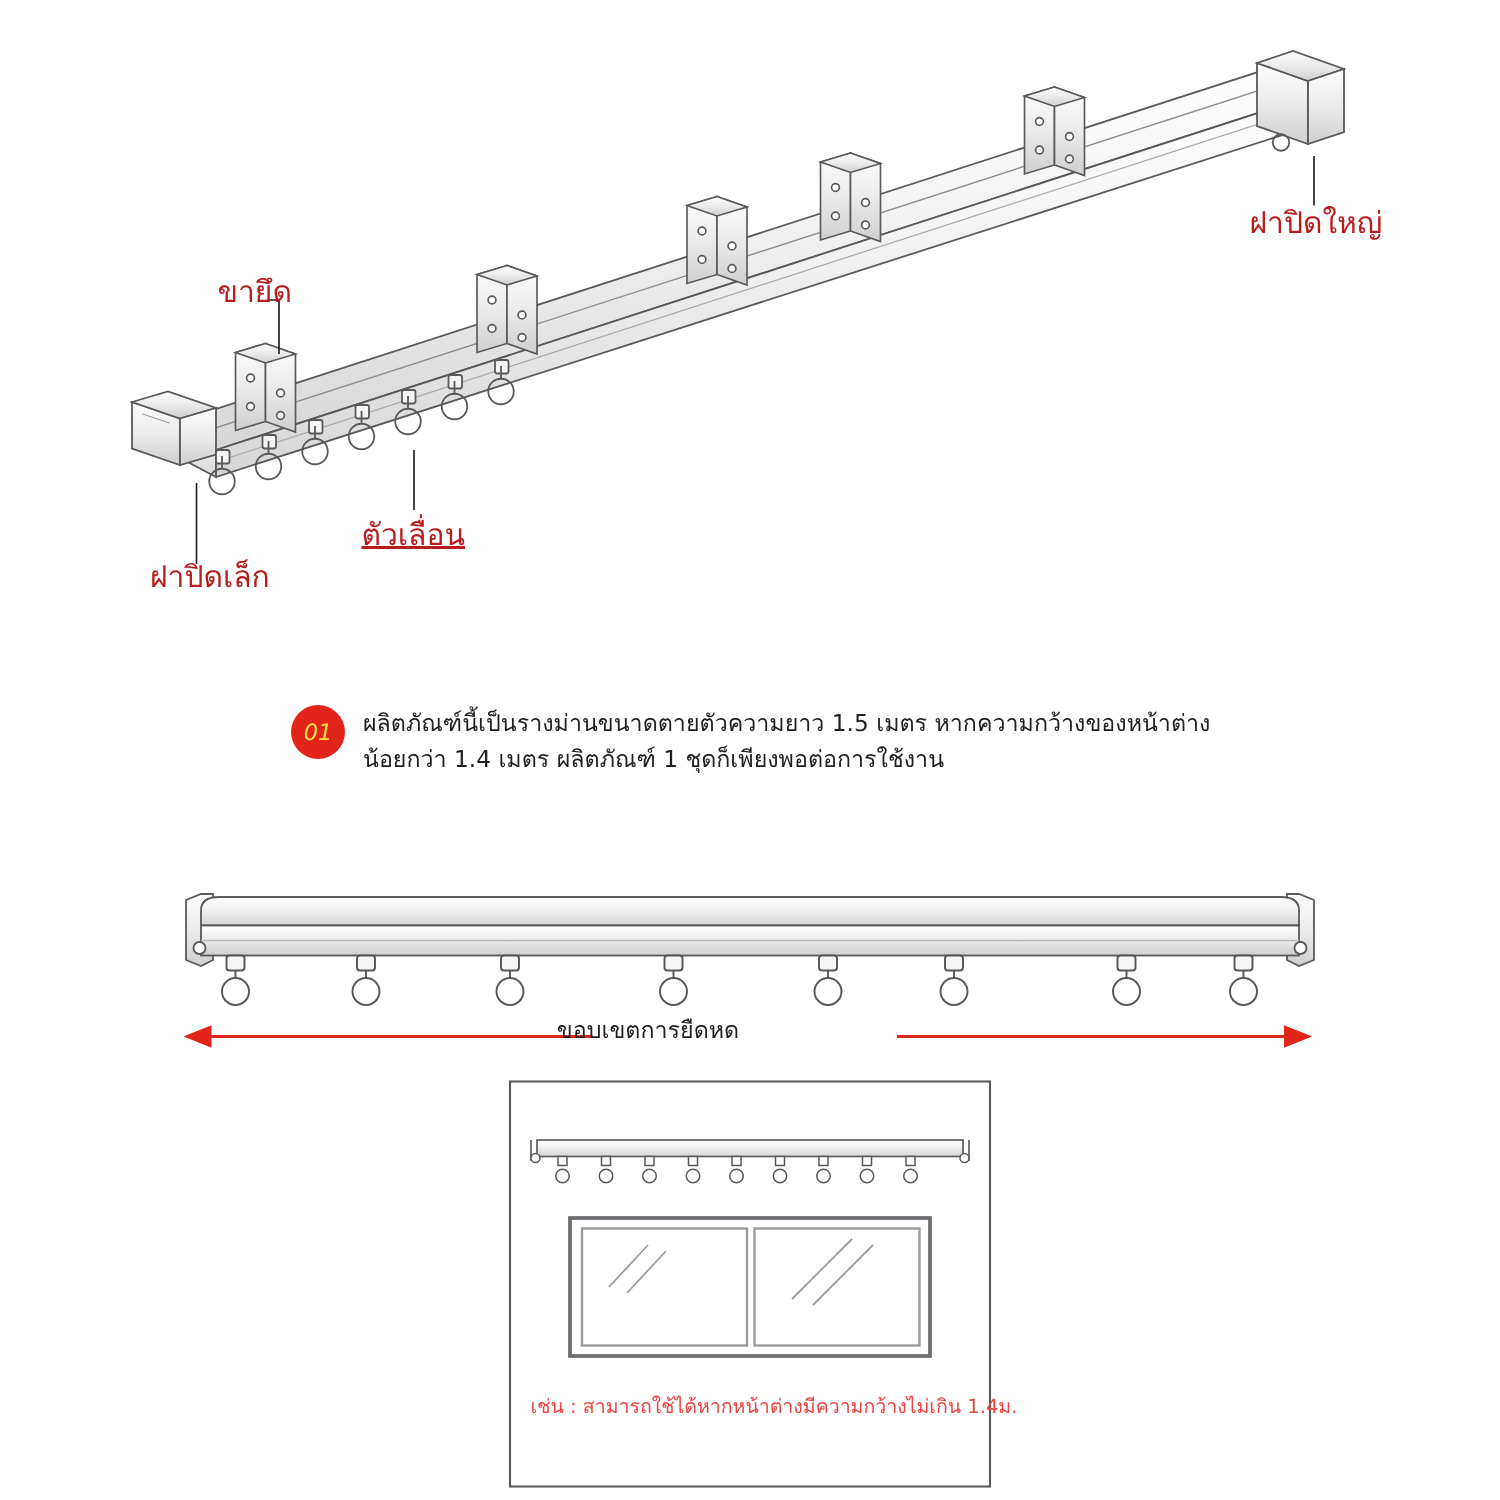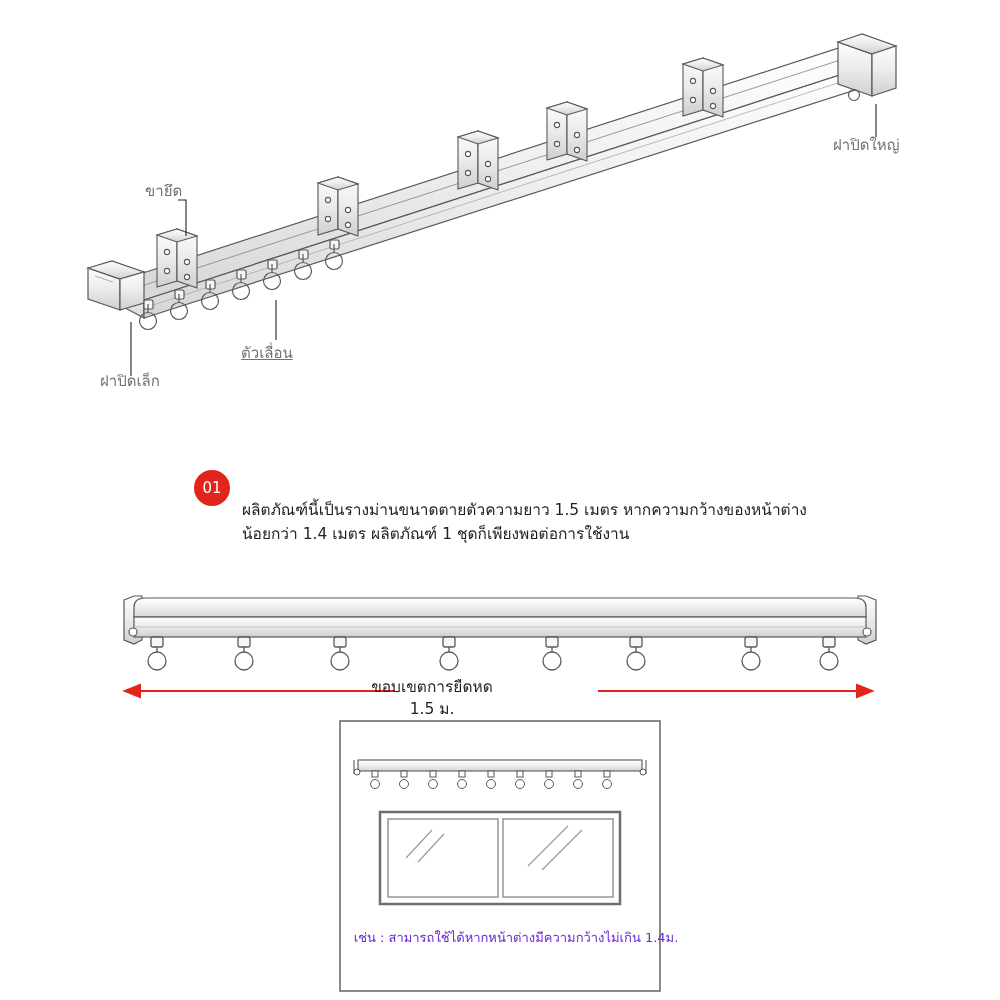--- a/index.html
+++ b/index.html
@@ -21,23 +21,23 @@
   }
   svg.diagram {
     position: absolute;
     top: 0;
     left: 0;
     width: 1000px;
     height: 1000px;
   }
   .lbl {
     position: absolute;
-    font-size: 15px;
+    font-size: 20px;
     line-height: 1.35;
-    color: #737373;
+    color: #b91c1c;
     white-space: nowrap;
     text-align: right;
   }
   #label-bracket { left: 145px; top: 183px; font-family: Liberation Mono, monospace; }
   #label-slider  { left: 241px; top: 343px; text-decoration: underline; }
   #label-endcap-small { left: 100px; top: 371px; }
   #label-endcap-large { left: 833px; top: 135px; }
 
   .note {
     position: absolute;
@@ -46,54 +46,54 @@
     width: 640px;
   }
   .note-badge {
     position: absolute;
     left: 0;
     top: 0;
     width: 36px;
     height: 36px;
     border-radius: 50%;
     background: #e1251b;
-    color: #ffffff;
+    color: #fde047;
     font-size: 15px;
     display: flex;
     align-items: center;
     justify-content: center;
     font-family: "DejaVu Sans", "Liberation Sans", sans-serif;
+    font-style: italic;
   }
   .note-text {
     margin-left: 48px;
     font-size: 15.5px;
     line-height: 1.55;
     color: #231f20;
-    margin-top: 28px;
   }
 
   #dim-caption {
     position: absolute;
     left: 0;
     top: 677px;
     width: 864px;
     text-align: center;
     font-size: 15.5px;
     line-height: 1.4;
   }
   #dim-caption .line2 { display: block; }
 
   #window-caption {
     position: absolute;
     left: 340px;
     top: 927px;
     width: 352px;
     text-align: center;
     font-size: 13px;
-    color: #6d28d9;
+    color: #ef4444;
   }
 </style>
 </head>
 <body>
 
 <div class="stage">
 
   <svg class="diagram" viewBox="0 0 1000 1000">
     <defs>
       <linearGradient id="railGrad" x1="0" y1="0" x2="0" y2="1">
@@ -349,18 +349,17 @@
   <div class="lbl" id="label-endcap-small">ฝาปิดเล็ก</div>
   <div class="lbl" id="label-endcap-large">ฝาปิดใหญ่</div>
 
   <div class="note">
     <div class="note-badge">01</div>
     <div class="note-text">ผลิตภัณฑ์นี้เป็นรางม่านขนาดตายตัวความยาว 1.5 เมตร หากความกว้างของหน้าต่างน้อยกว่า 1.4 เมตร ผลิตภัณฑ์ 1 ชุดก็เพียงพอต่อการใช้งาน</div>
   </div>
 
   <div id="dim-caption">
     <span>ขอบเขตการยืดหด</span>
-    <span class="line2">1.5 ม.</span>
   </div>
 
   <div id="window-caption">เช่น : สามารถใช้ได้หากหน้าต่างมีความกว้างไม่เกิน 1.4ม.</div>
 
 </div>
 
 </body></html>

